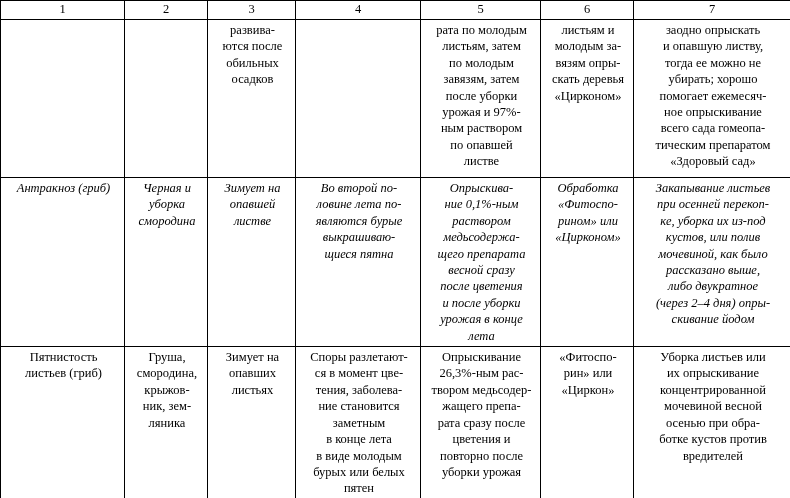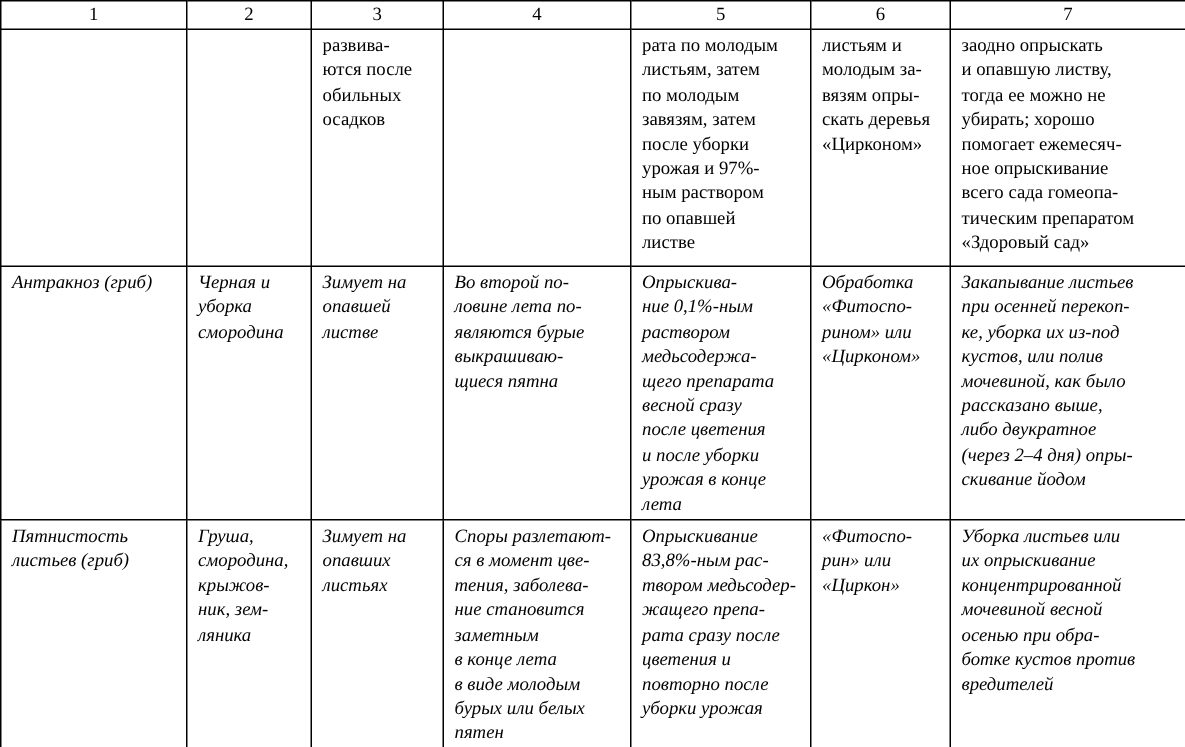--- a/index.html
+++ b/index.html
@@ -22,32 +22,32 @@
   table.doc-table th,
   table.doc-table td {
     border: 1px solid #000000;
     vertical-align: top;
     font-weight: normal;
     font-size: 12.5px;
     line-height: 16.4px;
     padding: 2px 5px 2px 7px;
     white-space: pre-line;
     overflow: hidden;
-    text-align: left;
+    text-align: center;
   }
   table.doc-table th {
     text-align: center;
     padding: 1px 0 2px 0;
     font-size: 12.5px;
     line-height: 15px;
   }
   tr.hdr-row  { height: 19px; }
   tr.row-0    { height: 158px; }
   tr.row-1    { height: 163px; font-style: italic; }
-  tr.row-2    { height: 149px; font-style: italic; }
+  tr.row-2    { height: 149px; }
 </style>
 </head>
 <body>
 
 <table class="doc-table">
   <colgroup>
     <col style="width:124px">
     <col style="width:83px">
     <col style="width:88px">
     <col style="width:125px">
@@ -150,21 +150,21 @@
       <td>Споры разлетают-
 ся в момент цве-
 тения, заболева-
 ние становится
 заметным
 в конце лета
 в виде молодым
 бурых или белых
 пятен</td>
       <td>Опрыскивание
-83,8%-ным рас-
+26,3%-ным рас-
 твором медьсодер-
 жащего препа-
 рата сразу после
 цветения и
 повторно после
 уборки урожая</td>
       <td>«Фитоспо-
 рин» или
 «Циркон»</td>
       <td>Уборка листьев или

